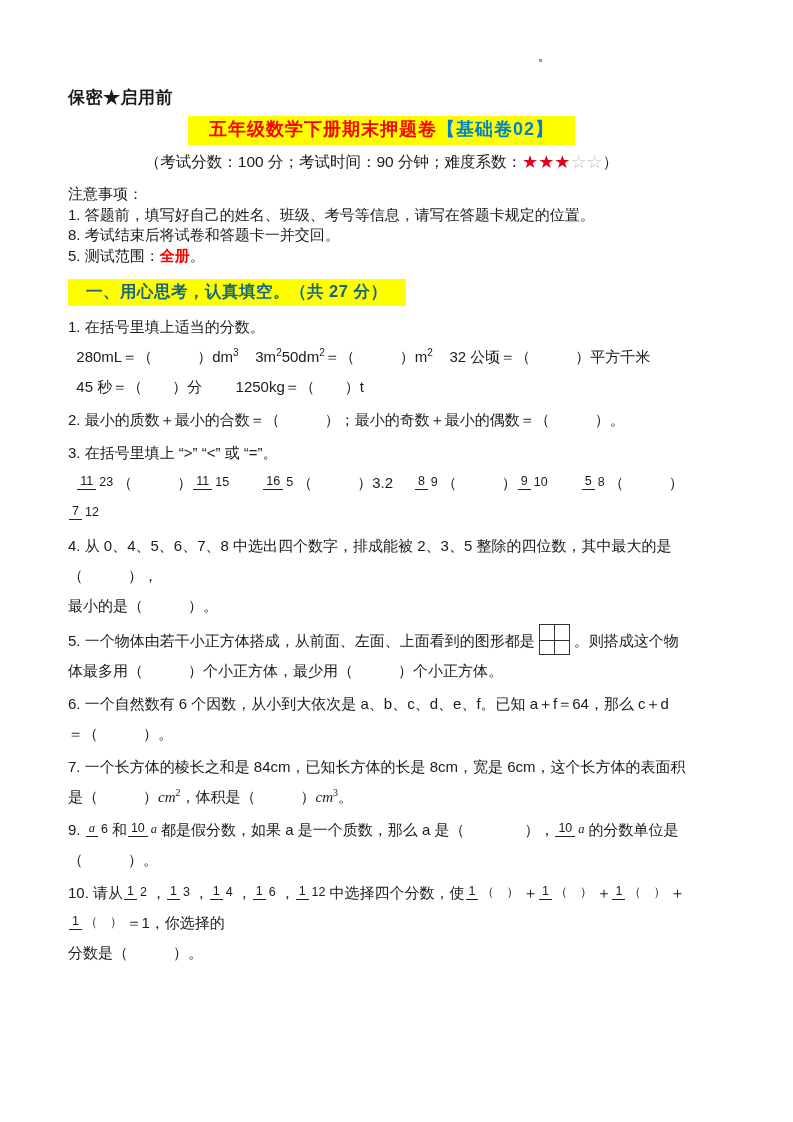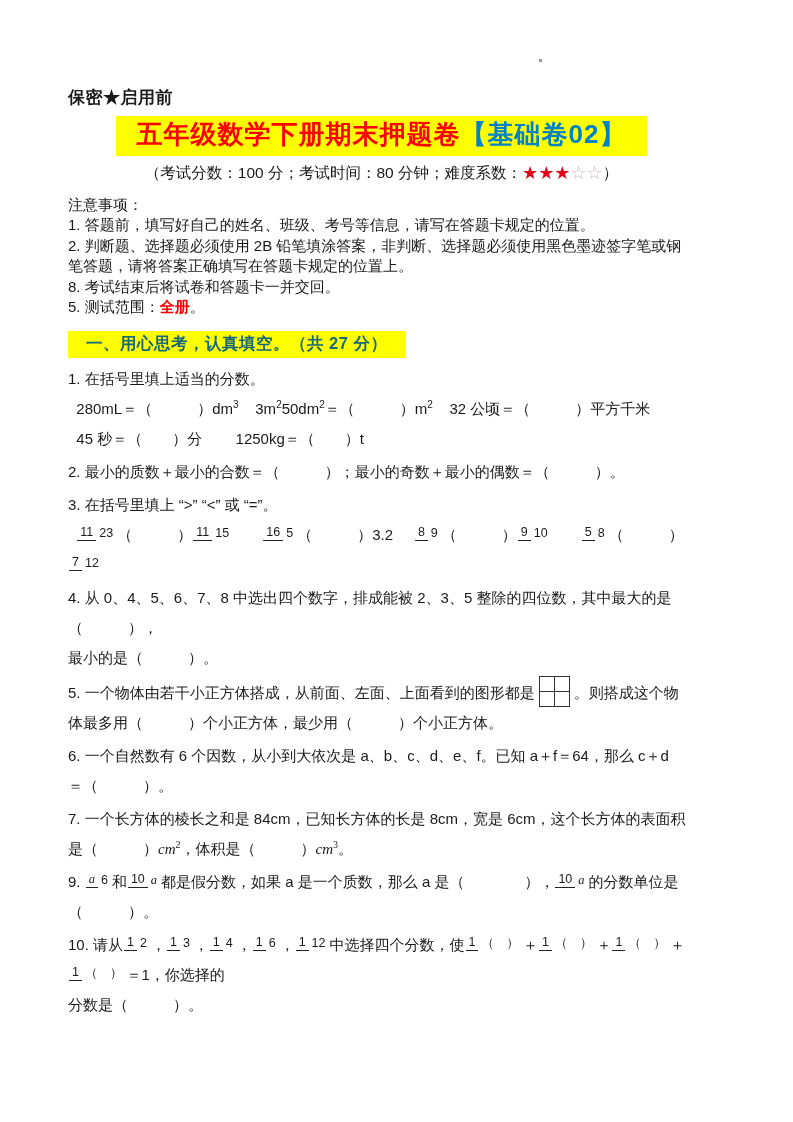--- a/index.html
+++ b/index.html
@@ -8,21 +8,21 @@
   }
   *{box-sizing:border-box;}
   html,body{margin:0;padding:0;background:#fff;}
   .page{position:relative;width:753px;height:1122px;background:#fff;overflow:hidden;
         font-family:"Liberation Sans",sans-serif;color:var(--ink);}
   .content{padding:86px 58px 0 68px;}
   .dot{position:absolute;left:539px;top:59px;width:3px;height:3px;background:#9a9a9a;}
   .secrecy{font-size:17px;font-weight:bold;letter-spacing:0.5px;}
   .title-row{text-align:center;margin-top:7px;}
   .title-hl{display:inline-block;background:var(--yellow);padding:2px 21px 4px;
-            font-size:26px;font-weight:bold;letter-spacing:1px;line-height:1.3;}
+            font-size:18px;font-weight:bold;letter-spacing:1px;line-height:1.3;}
   .t-main{color:var(--red);}
   .t-badge{color:var(--blue);}
   .meta{text-align:center;margin-top:6px;font-size:15.5px;white-space:pre-wrap;}
   .star{font-size:18px;vertical-align:-1px;}
   .star.filled{color:var(--star_red);}
   .star.empty{color:var(--star_empty);}
   .notice{margin-top:11px;font-size:15px;line-height:20.5px;}
   .notice-item{white-space:pre-wrap;}
   .red-bold{color:var(--red);font-weight:bold;}
   .sec-row{margin-top:13px;}
@@ -52,28 +52,26 @@
 <div class="page">
   <div class="dot"></div>
   <div class="content">
 
     <div class="secrecy">保密★启用前</div>
 
     <div class="title-row">
       <span class="title-hl"><span class="t-main">五年级数学下册期末押题卷</span><span class="t-badge">【基础卷02】</span></span>
     </div>
 
-    <div class="meta"><span>（考试分数：100 分；考试时间：80 分钟；难度系数：</span><span><span class="star filled">★</span><span class="star filled">★</span><span class="star filled">★</span><span class="star empty">☆</span><span class="star empty">☆</span></span><span>）</span></div>
+    <div class="meta"><span>（考试分数：100 分；考试时间：90 分钟；难度系数：</span><span><span class="star filled">★</span><span class="star filled">★</span><span class="star filled">★</span><span class="star empty">☆</span><span class="star empty">☆</span></span><span>）</span></div>
 
     <div class="notice">
       <div class="notice-item">注意事项：</div>
       <div>
           <div class="notice-item">1. 答题前，填写好自己的姓名、班级、考号等信息，请写在答题卡规定的位置。</div>
-          <div class="notice-item">2. 判断题、选择题必须使用 2B 铅笔填涂答案，非判断、选择题必须使用黑色墨迹签字笔或钢
-笔答题，请将答案正确填写在答题卡规定的位置上。</div>
           <div class="notice-item">8. 考试结束后将试卷和答题卡一并交回。</div>
         </div>
       <div class="notice-item"><span>5. 测试范围：</span><span class="red-bold">全册</span><span>。</span></div>
     </div>
 
     <div class="sec-row">
       <span class="sec-hl">一、用心思考，认真填空。（共 27 分）</span>
     </div>
 
     <div class="questions">

